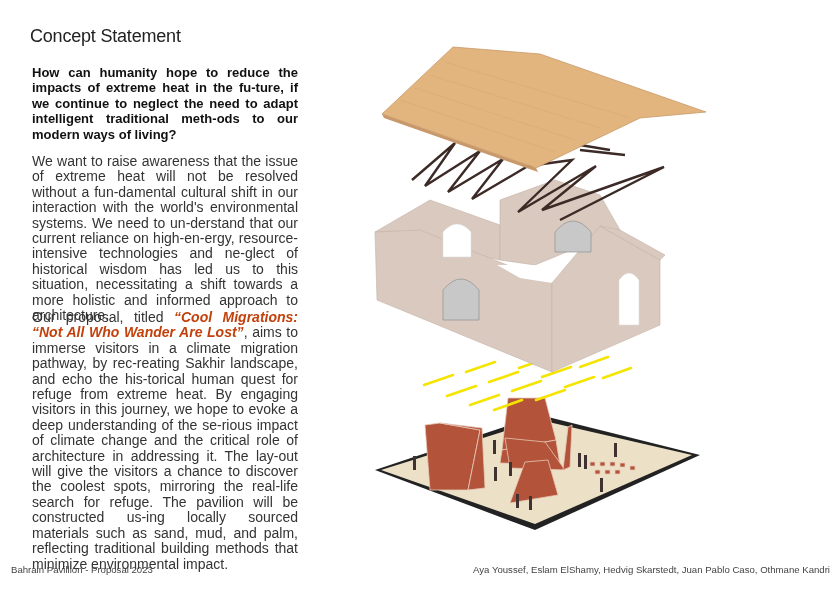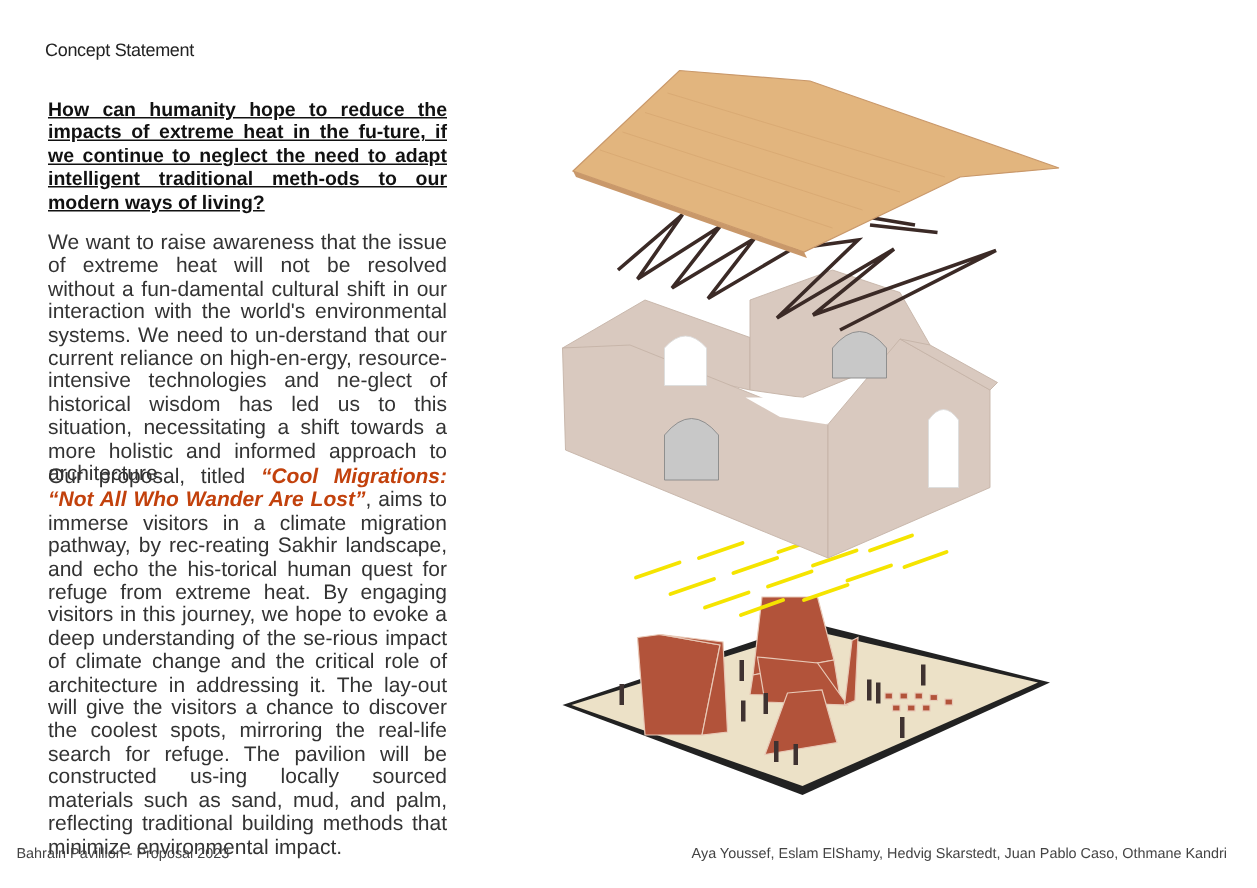--- a/index.html
+++ b/index.html
@@ -1,25 +1,25 @@
 <!DOCTYPE html>
 <html><head>
 <meta charset="utf-8">
 <style>
   html,body{margin:0;padding:0;background:#fff;}
   body{width:838px;height:592px;position:relative;overflow:hidden;font-family:"Liberation Sans",sans-serif;color:#333;}
-  .title{position:absolute;left:30px;top:26px;font-size:12px;font-weight:300;color:#222;letter-spacing:-0.2px;}
+  .title{position:absolute;left:30px;top:26px;font-size:18px;font-weight:300;color:#222;letter-spacing:-0.2px;}
   .col{position:absolute;left:32px;width:266px;text-align:justify;}
-  .q{top:65px;font-size:13px;font-weight:bold;line-height:15.4px;color:#111;text-decoration:underline;}
+  .q{top:65px;font-size:13px;font-weight:bold;line-height:15.4px;color:#111;}
   .p{font-size:14px;line-height:15.4px;color:#333;}
   .p1{top:154px;}
   .p2{top:310px;}
   .p2 b{font-style:italic;color:#c2410c;}
   .footer-left{position:absolute;left:11px;top:564px;font-size:9.6px;color:#444;}
-  .footer-right{position:absolute;right:20px;top:564px;font-size:9.6px;color:#444;}
+  .footer-right{position:absolute;right:8px;top:564px;font-size:9.6px;color:#444;}
   svg.ill{position:absolute;left:340px;top:20px;}
 </style>
 </head>
 <body>
 
 <div class="title">Concept Statement</div>
 
 <div class="col q">How can humanity hope to reduce the impacts of extreme heat in the fu-ture, if we continue to neglect the need to adapt intelligent traditional meth-ods to our modern ways of living?</div>
 
 <div class="col p p1">We want to raise awareness that the issue of extreme heat will not be resolved without a fun-damental cultural shift in our interaction with the world's environmental systems. We need to un-derstand that our current reliance on high-en-ergy, resource-intensive technologies and ne-glect of historical wisdom has led us to this situation, necessitating a shift towards a more holistic and informed approach to architecture.</div>

